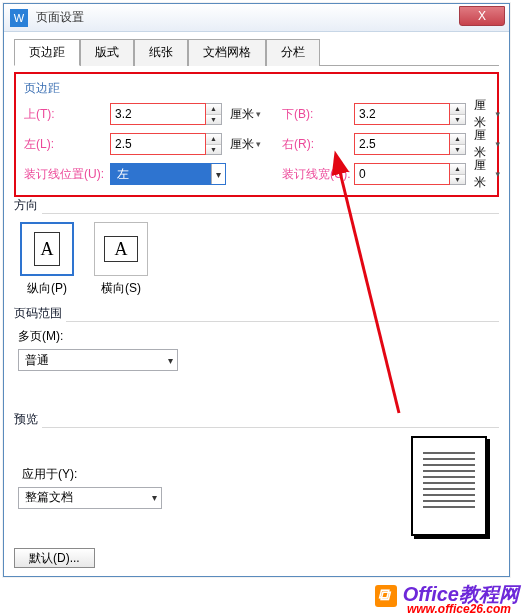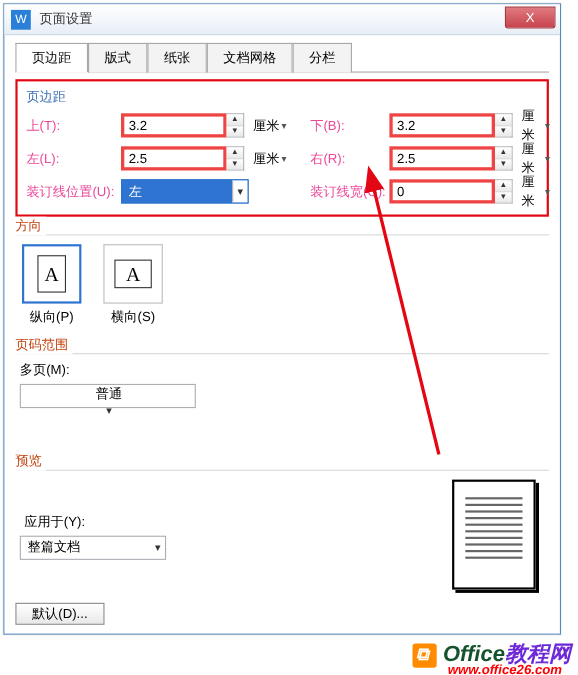--- a/index.html
+++ b/index.html
@@ -77,21 +77,21 @@
   .fieldset {
     position: relative;
     padding-top: 8px;
     margin-top: 2px;
   }
   .fieldset .legend {
     position: absolute;
     top: -2px;
     left: 0;
     background: #fff;
-    color: #c2410c;
+    color: #0f172a;
     padding-right: 4px;
     font-size: 12px;
   }
   .fieldset .hr {
     border-top: 1px solid #d8d8d8;
     margin-top: 6px;
   }
   .red-box {
     border: 2px solid #e30613;
     padding: 6px 8px 10px 8px;
@@ -100,21 +100,21 @@
   }
   .grid {
     display: grid;
     grid-template-columns: 86px 96px 20px 36px 20px 72px 96px 20px 30px;
     row-gap: 8px;
     align-items: center;
   }
   .lbl { color:#ec4899; }
   .num-input {
     height: 22px;
-    border: 3px solid #ef4444;
+    border: 1px solid #ef4444;
     padding: 0 4px;
     font-size:12px;
     background:#fff;
   }
   .spin {
     width: 16px; height:22px;
     display:flex; flex-direction:column;
     border:1px solid #abadb3; border-left:none;
   }
   .spin div {
@@ -196,21 +196,21 @@
   }
   
   .watermark {
     position:absolute;
     right: 6px; bottom: 6px;
     font-size: 20px;
     font-weight: bold;
     font-style: italic;
     pointer-events:none;
   }
-  .watermark .o1 { color:#14532d; }
+  .watermark .o1 { color:#6d28d9; }
   .watermark .t1 { color:#6d28d9; }
   .watermark-sub {
     position:absolute;
     right:8px; bottom:-8px;
     font-size:12px;
     color:#ff0000;
     font-weight:bold;
   }
   
   .arrow {
@@ -331,36 +331,36 @@
           <div class="orient-lbl">横向(S)</div>
         </div>
       </div>
     </div>
 
     <div class="fieldset" style="margin-top:10px;">
       <div class="legend">页码范围</div>
       <div class="hr"></div>
       <div class="mb-label">多页(M):</div>
       <div class="select-row">
-        <div class="combo" style="width:160px;flex-direction:column;">
+        <div class="combo" style="width:160px;">
           <span>普通</span>
           <span class="caret">▾</span>
         </div>
       </div>
     </div>
 
     <div style="height:40px;"></div>
 
     <div class="fieldset">
       <div class="legend">预览</div>
       <div class="hr"></div>
       <div class="preview-row">
         <div class="preview-left">
           <div class="mb-label">应用于(Y):</div>
-          <div class="combo" style="width:133px;">
+          <div class="combo" style="width:144px;">
             <span>整篇文档</span>
             <span class="caret">▾</span>
           </div>
         </div>
         <div class="preview-pg">
           <div class="ln"></div>
             <div class="ln"></div>
             <div class="ln"></div>
             <div class="ln"></div>
           <div class="ln"></div>

